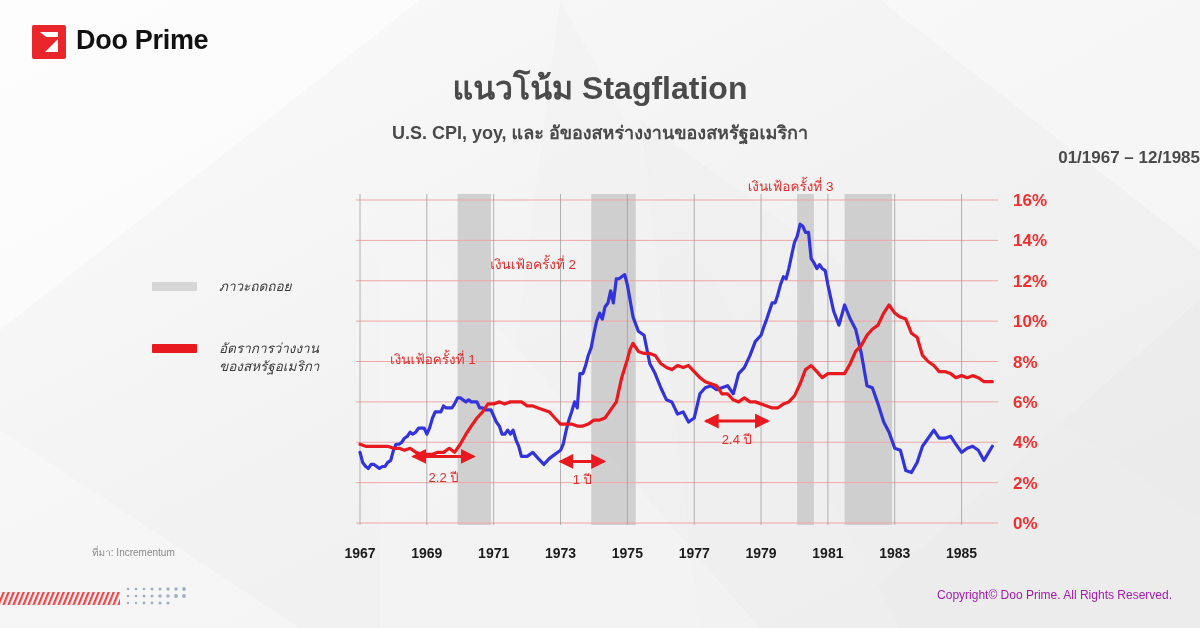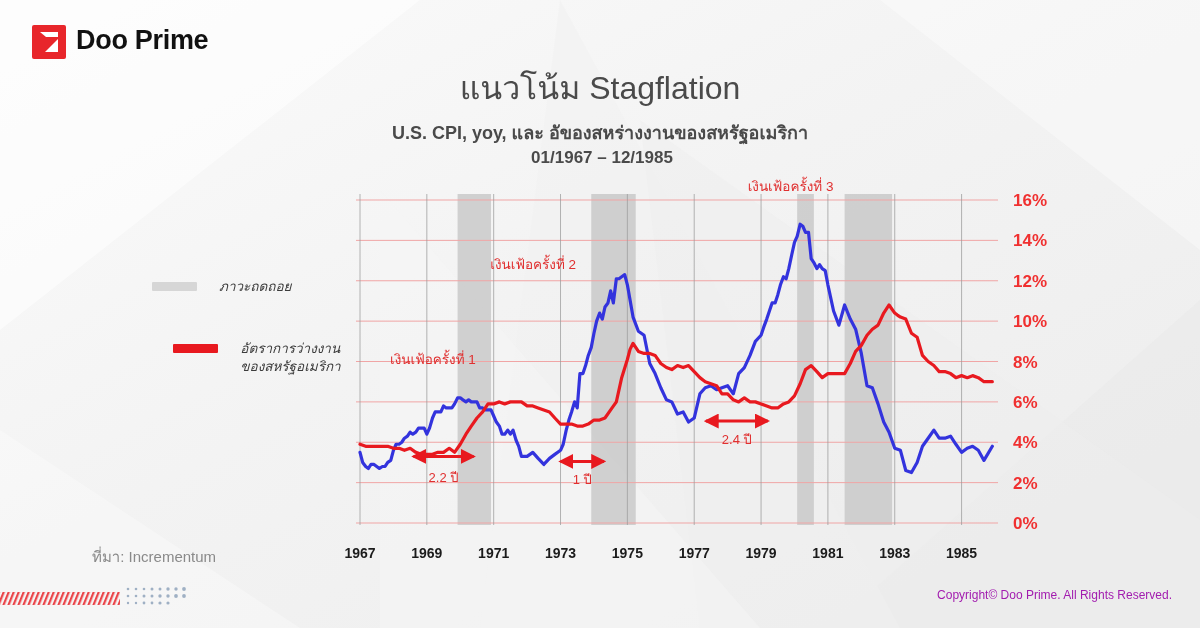--- a/index.html
+++ b/index.html
@@ -16,51 +16,51 @@
 
   
   .logo { position:absolute; left:32px; top:25px; display:flex; gap:10px; }
   .logo-mark { width:34px; height:34px; background:#e8262b; position:relative; border-radius:2px; }
   .logo-mark svg { position:absolute; left:0; top:0; }
   .logo-text { font-size:27px; font-weight:bold; color:#111; letter-spacing:-0.3px; position:relative; }
 
   
   .title {
     position:absolute; left:0; right:0; top:62px; text-align:center;
-    font-size:32px; font-weight:normal; color:#4a4a4a;
+    font-size:32px; font-weight:bold; color:#4a4a4a;
   }
   .subtitle {
     position:absolute; left:0; right:0; top:118px; text-align:center;
     font-size:18px; font-weight:bold; color:#4a4a4a;
   }
   .daterange {
-    position:absolute; left:4px; right:0; top:148px; text-align:center;
+    position:absolute; left:4px; right:0; top:148px; text-align:right;
     font-size:17px; font-weight:bold; color:#4a4a4a;
   }
 
   
   .legend { position:absolute; left:152px; top:278px; width:210px;font-style:italic; }
   .legend-row { display:flex; align-items:flex-start; margin-bottom:44px; }
-  .legend-row:last-child { margin-bottom:8px;justify-content:center; }
+  .legend-row:last-child { margin-bottom:8px; }
   .sw { width:45px; height:9px; flex:0 0 45px; margin-top:4px; border-radius:1px; }
   .sw-recession { background:#d6d6d6; }
   .sw-cpi { background:#3333dd; }
   .sw-unemp { background:#e8191f; }
   .legend-label { margin-left:22px; font-size:13.5px; color:#3c3c3c; line-height:1.35; }
 
   
   .chart { position:absolute; left:0; top:0; width:1200px; height:628px; }
 
   .ytick { font-size:17px; font-weight:bold; fill:#f03030; }
   .xtick { font-size:14px; font-weight:bold; fill:#1b1b1b; }
   .anno  { font-size:13.5px; fill:#e03030; }
   .arrowlabel { font-size:13px; fill:#e03030; }
 
   
-  .source { position:absolute; left:92px; top:545px; font-size:15px; color:#8a8a8a; }
+  .source { position:absolute; left:92px; top:545px; font-size:10px; color:#8a8a8a; }
   .copyright { position:absolute; right:28px; top:588px; font-size:12px; color:#a21caf; }
   .deco { position:absolute; left:0; top:586px; width:220px; height:22px; }
 </style>
 </head>
 <body>
 
 <div class="stage">
 
   <svg class="bg-facets" width="1200" height="628" viewBox="0 0 1200 628">
     <defs>

